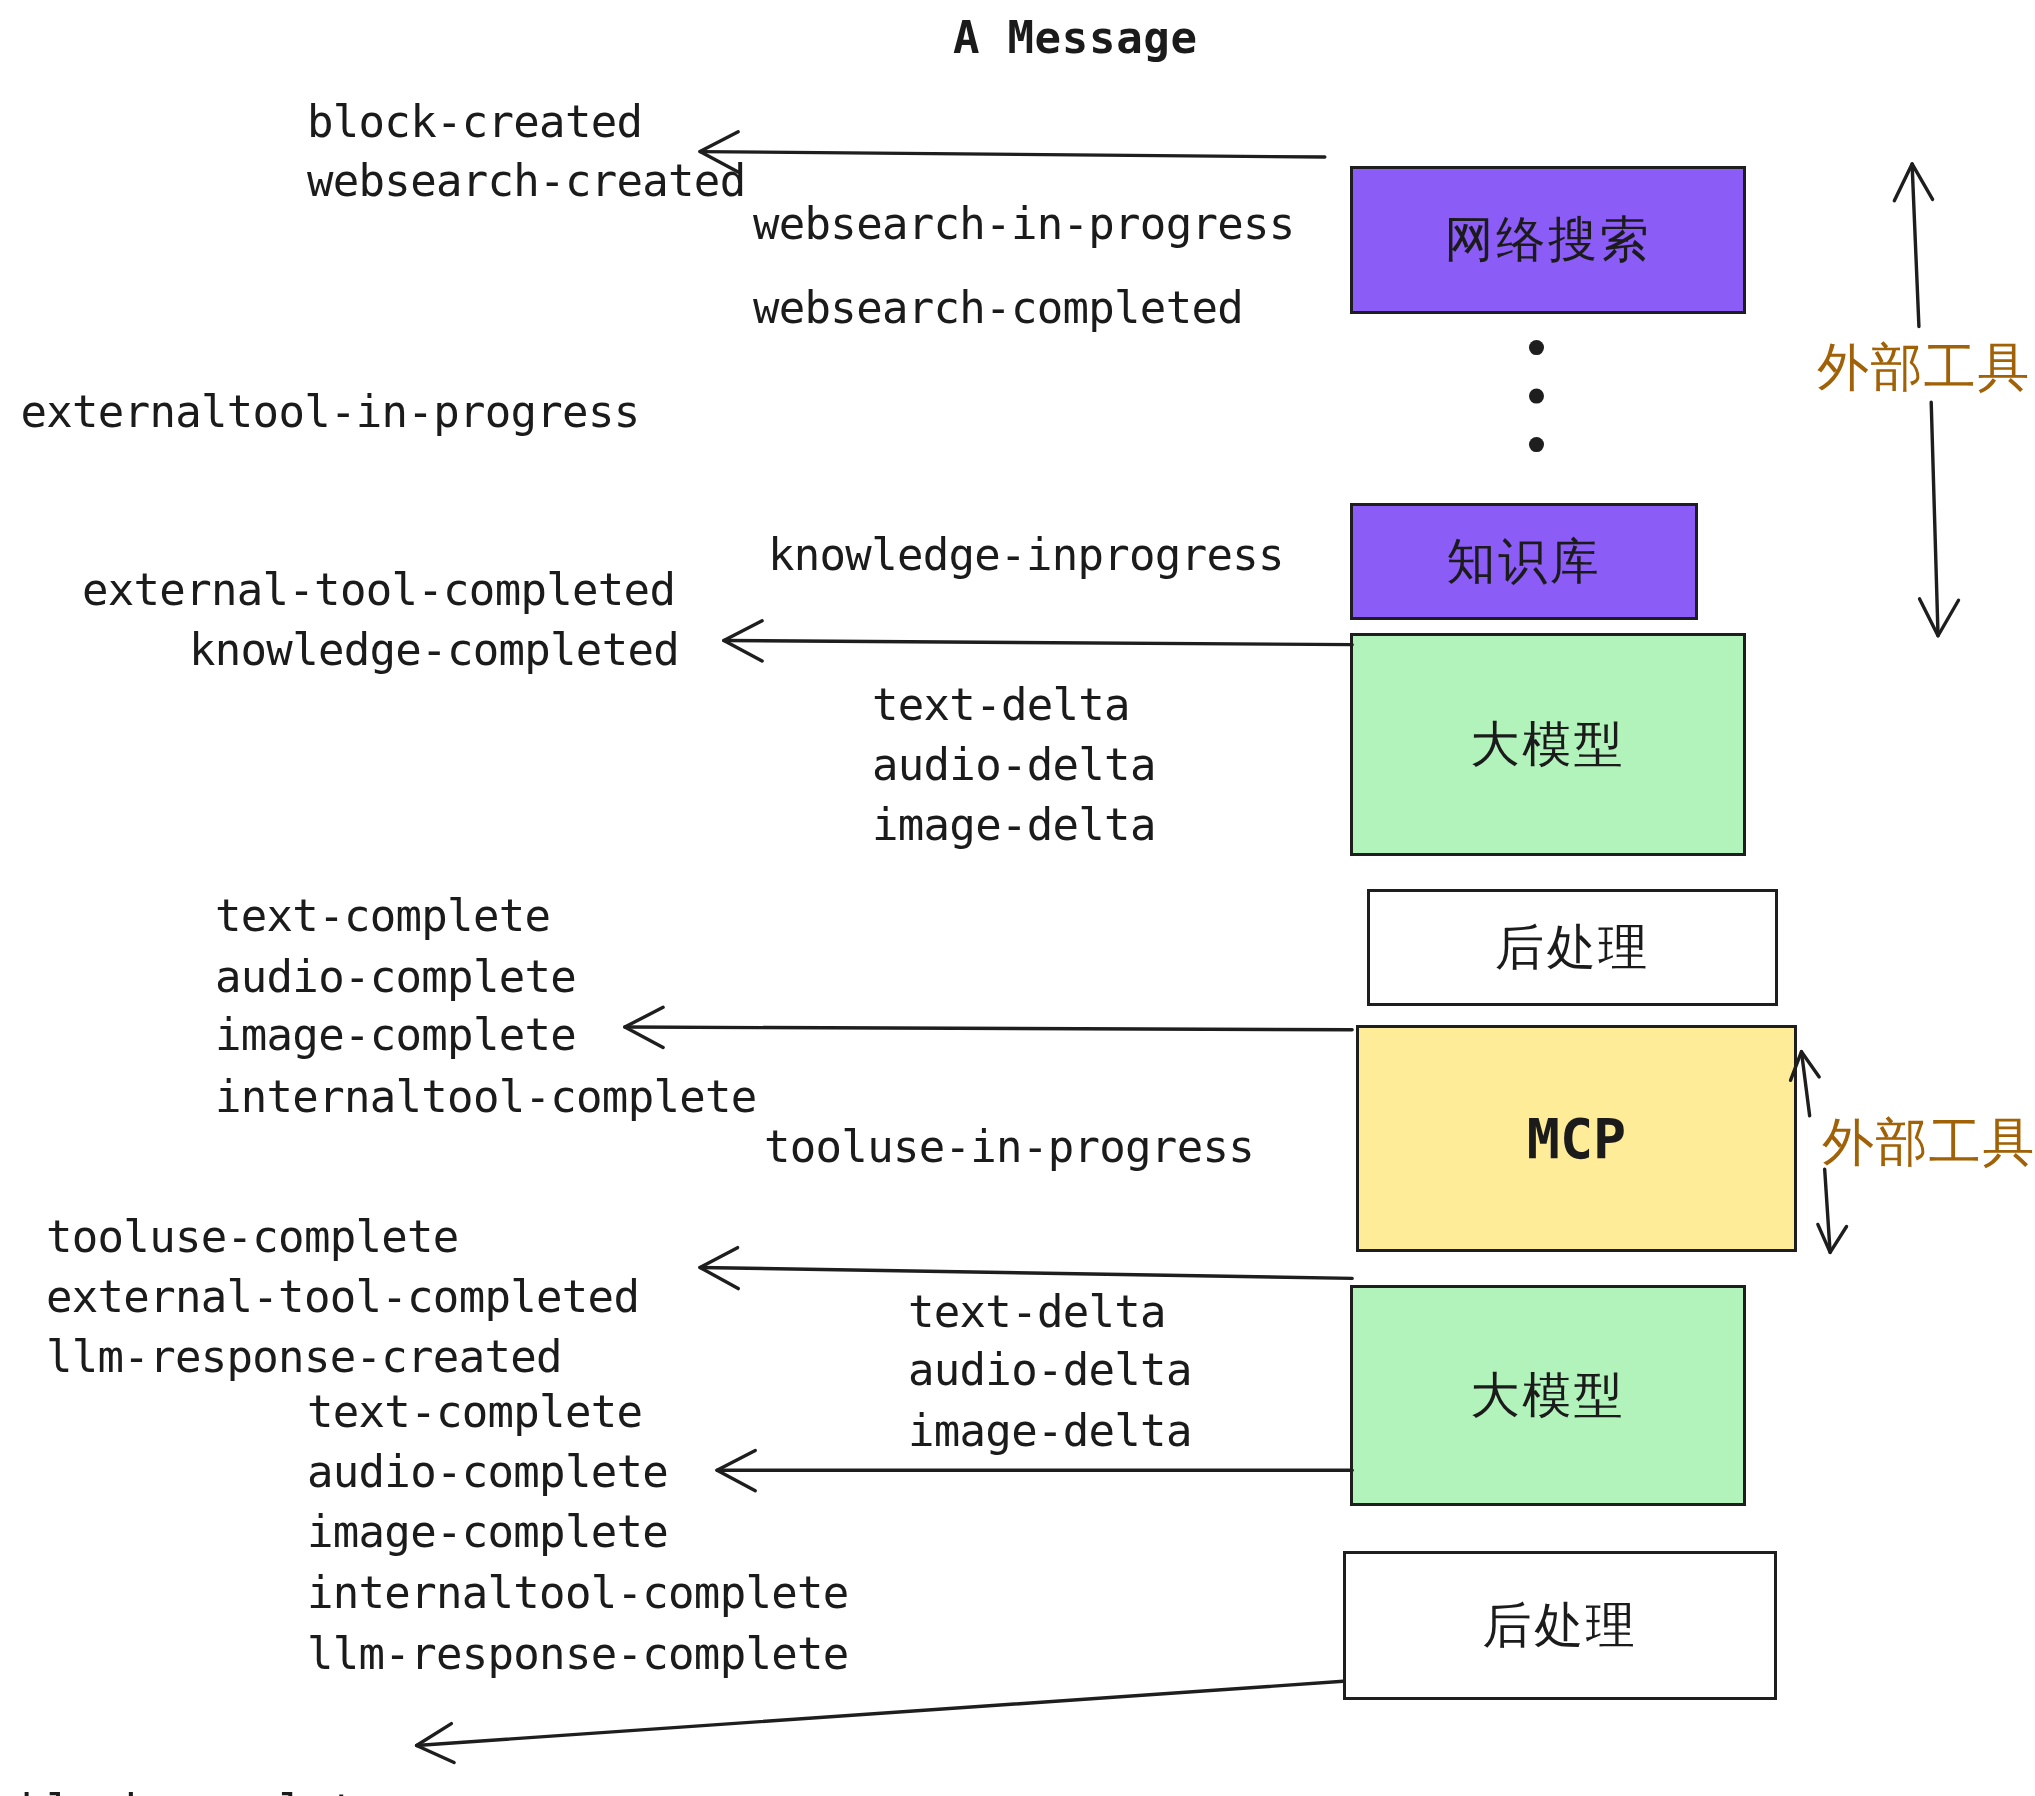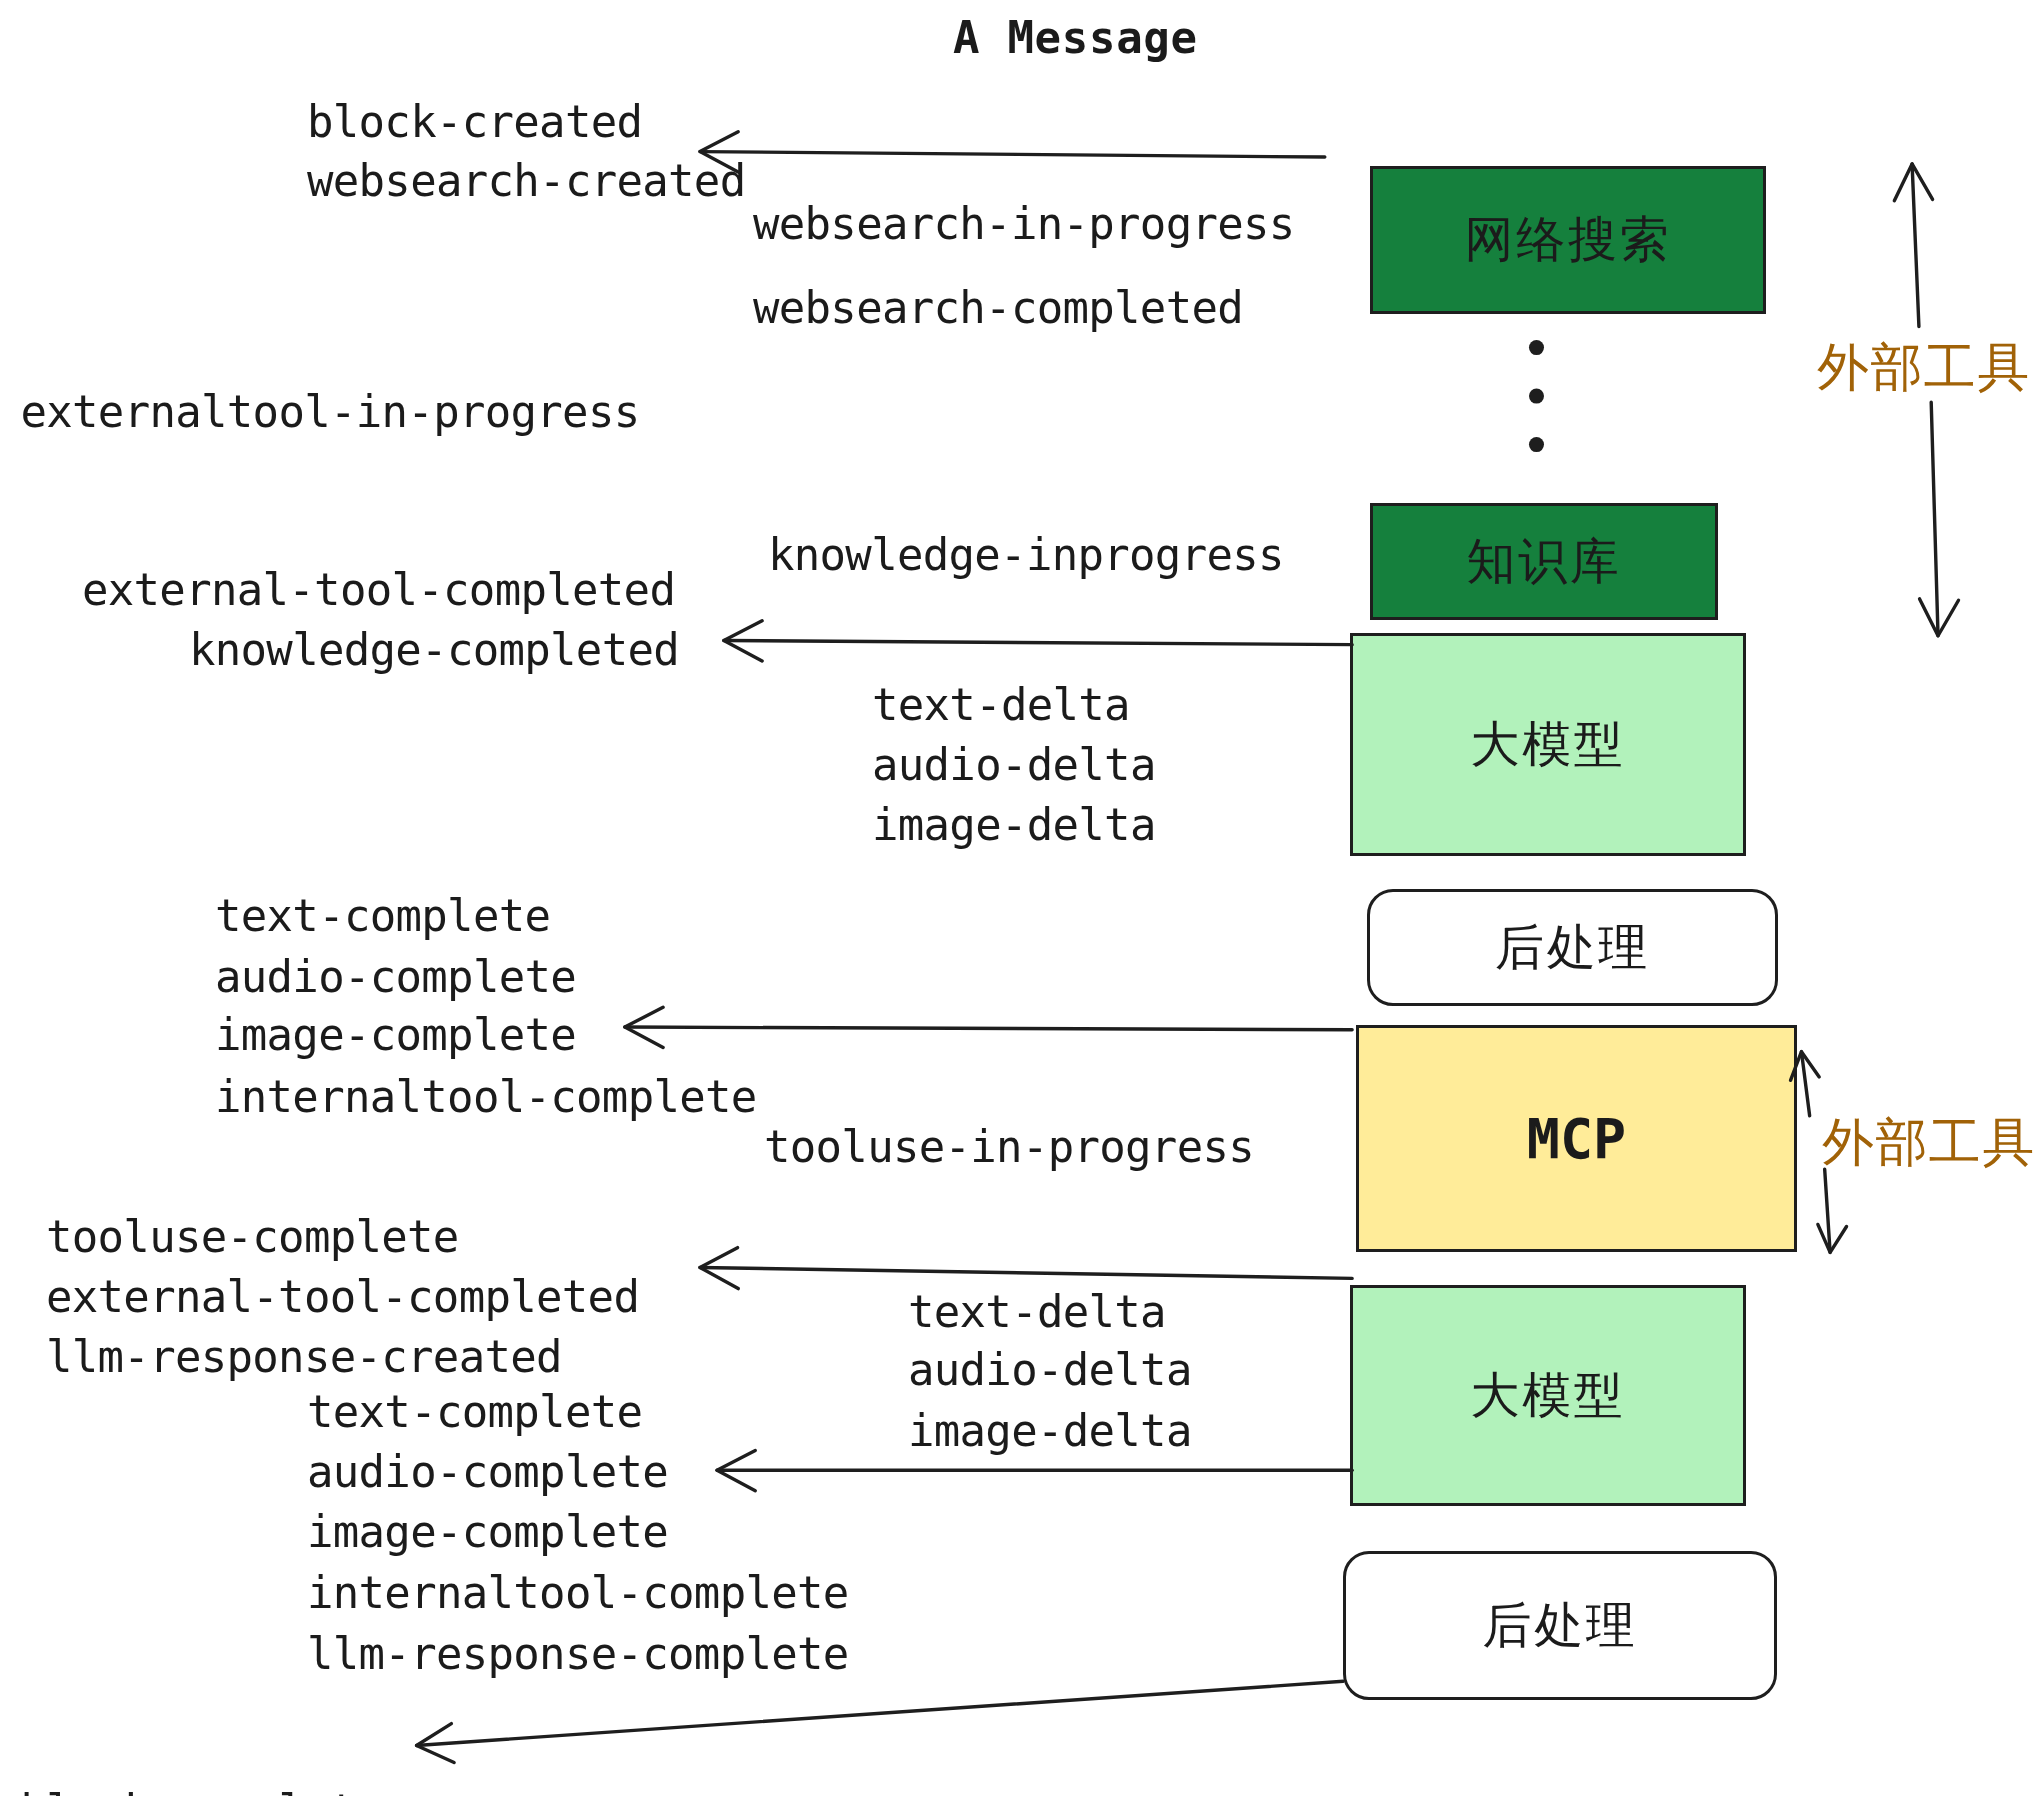--- a/index.html
+++ b/index.html
@@ -39,24 +39,24 @@
     font-size: 49px;
     letter-spacing: 2.7px;
     white-space: nowrap;
   }
   .mcp-label {
     font-family: "DejaVu Sans Mono", monospace;
     font-size: 55px;
     font-weight: bold;
     letter-spacing: 0;
   }
-  .fill-pink   { background: #15803d; margin-left: 20px; }
+  .fill-pink   { background: #8b5cf6; }
   .fill-green  { background: #b2f2bb; }
   .fill-yellow { background: #ffec99; }
-  .fill-white  { background: #ffffff; border-radius: 26px; }
+  .fill-white  { background: #ffffff; }
   .side-label {
     position: absolute;
     font-family: Liberation Sans, sans-serif;
     font-size: 52px;
     letter-spacing: 1.4px;
     white-space: nowrap;
     color: #a16207;
   }
   #arrows {
     position: absolute;

